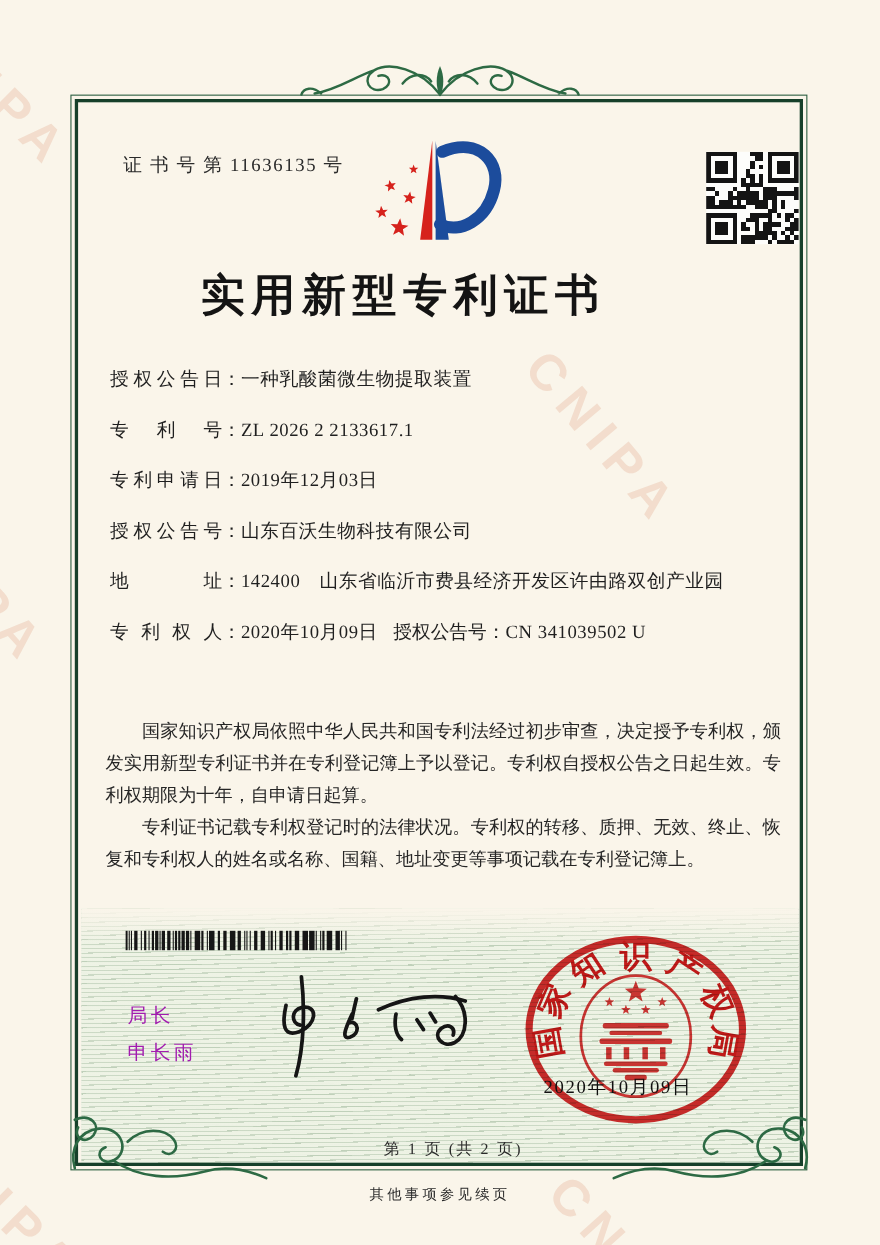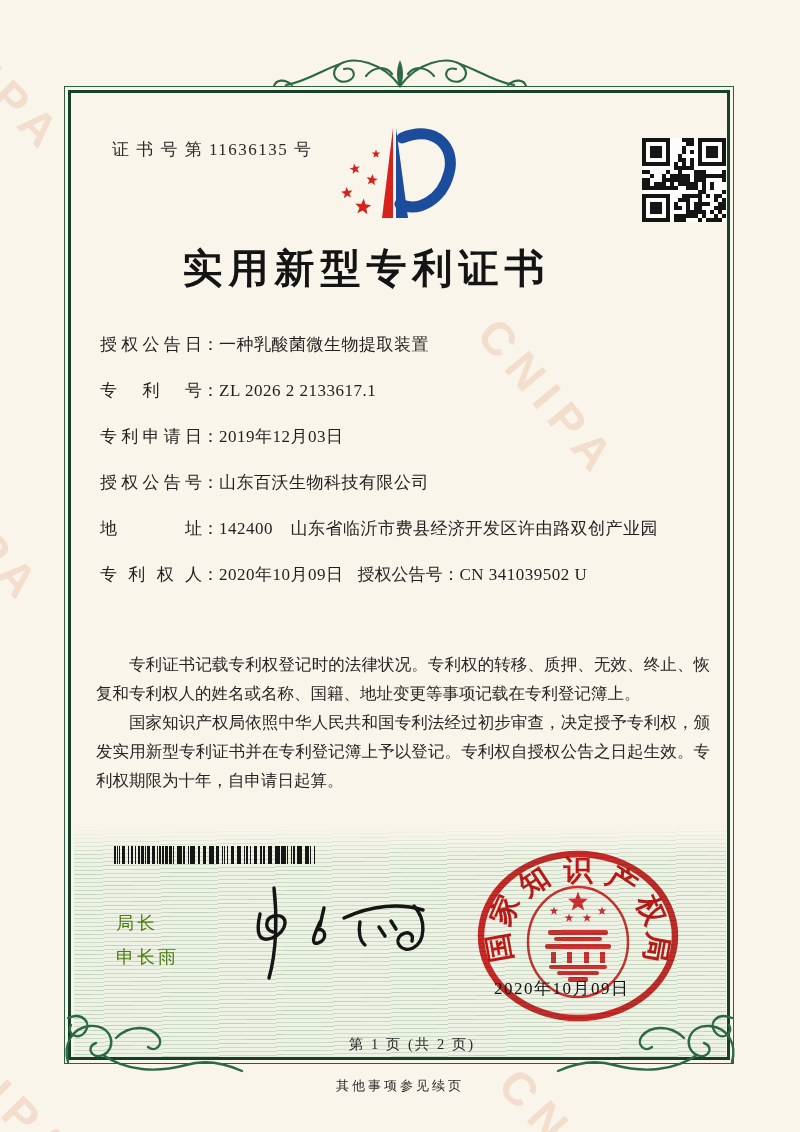--- a/index.html
+++ b/index.html
@@ -31,21 +31,21 @@
   .frow{height:18px;line-height:18px;margin-bottom:28px;white-space:nowrap;}
   .flabel{display:inline-block;width:102px;text-align:justify;text-align-last:justify;
       vertical-align:top;}
   .fcolon{display:inline-block;vertical-align:top;}
   .fvalue{display:inline-block;vertical-align:top;letter-spacing:.5px;}
   .fpair2{display:inline-block;margin-left:14px;vertical-align:top;}
   .body-text{left:96px;top:650px;width:614px;font-size:16.5px;line-height:29px;
       text-align:justify;color:#262626;}
   .body-text p{margin:0;text-indent:2em;}
   .officer{left:116px;top:906px;font-family:"Liberation Sans","DejaVu Sans",sans-serif;
-      font-size:18px;letter-spacing:3px;color:#4d7c0f;line-height:34px;}
+      font-size:18px;letter-spacing:3px;color:#a21caf;line-height:34px;}
   .seal-wrap{left:476px;top:848px;width:204px;height:176px;mix-blend-mode:multiply;}
   .seal-date{left:494px;top:977px;width:180px;font-size:17px;letter-spacing:1.5px;
       color:#101010;z-index:12;}
   .page-footer{left:12px;width:800px;top:1035px;text-align:center;font-size:14.5px;
       letter-spacing:2px;color:#2a2a2a;}
   .continuation{left:0;width:800px;top:1077px;text-align:center;font-size:13px;
       letter-spacing:3px;color:#2a2a2a;}
   svg{display:block;}
 </style>
 </head>
@@ -364,22 +364,22 @@
     </div>
     <div class="frow">
       <span class="flabel">地址</span><span class="fcolon">：</span><span class="fvalue">142400　山东省临沂市费县经济开发区许由路双创产业园</span>
     </div>
     <div class="frow">
       <span class="flabel">专利权人</span><span class="fcolon">：</span><span class="fvalue">2020年10月09日</span><span class="fpair2"><span>授权公告号</span><span>：</span><span class="fvalue">CN 341039502 U</span></span>
     </div>
   </div>
 
   <div class="abs body-text">
+    <p>国家知识产权局依照中华人民共和国专利法经过初步审查，决定授予专利权，颁发实用新型专利证书并在专利登记簿上予以登记。专利权自授权公告之日起生效。专利权期限为十年，自申请日起算。</p>
     <p>专利证书记载专利权登记时的法律状况。专利权的转移、质押、无效、终止、恢复和专利权人的姓名或名称、国籍、地址变更等事项记载在专利登记簿上。</p>
-    <p>国家知识产权局依照中华人民共和国专利法经过初步审查，决定授予专利权，颁发实用新型专利证书并在专利登记簿上予以登记。专利权自授权公告之日起生效。专利权期限为十年，自申请日起算。</p>
   </div>
 
   <svg id="barcode" class="abs" style="left:114px;top:846px;" width="206" height="18" viewBox="0 0 206 18">
       <rect x="0" y="0" width="2" height="18" fill="#161616"></rect>
       <rect x="3" y="0" width="1" height="18" fill="#161616"></rect>
       <rect x="5" y="0" width="1" height="18" fill="#161616"></rect>
       <rect x="8" y="0" width="3" height="18" fill="#161616"></rect>
       <rect x="14" y="0" width="1" height="18" fill="#161616"></rect>
       <rect x="17" y="0" width="2" height="18" fill="#161616"></rect>
       <rect x="21" y="0" width="1" height="18" fill="#161616"></rect>

